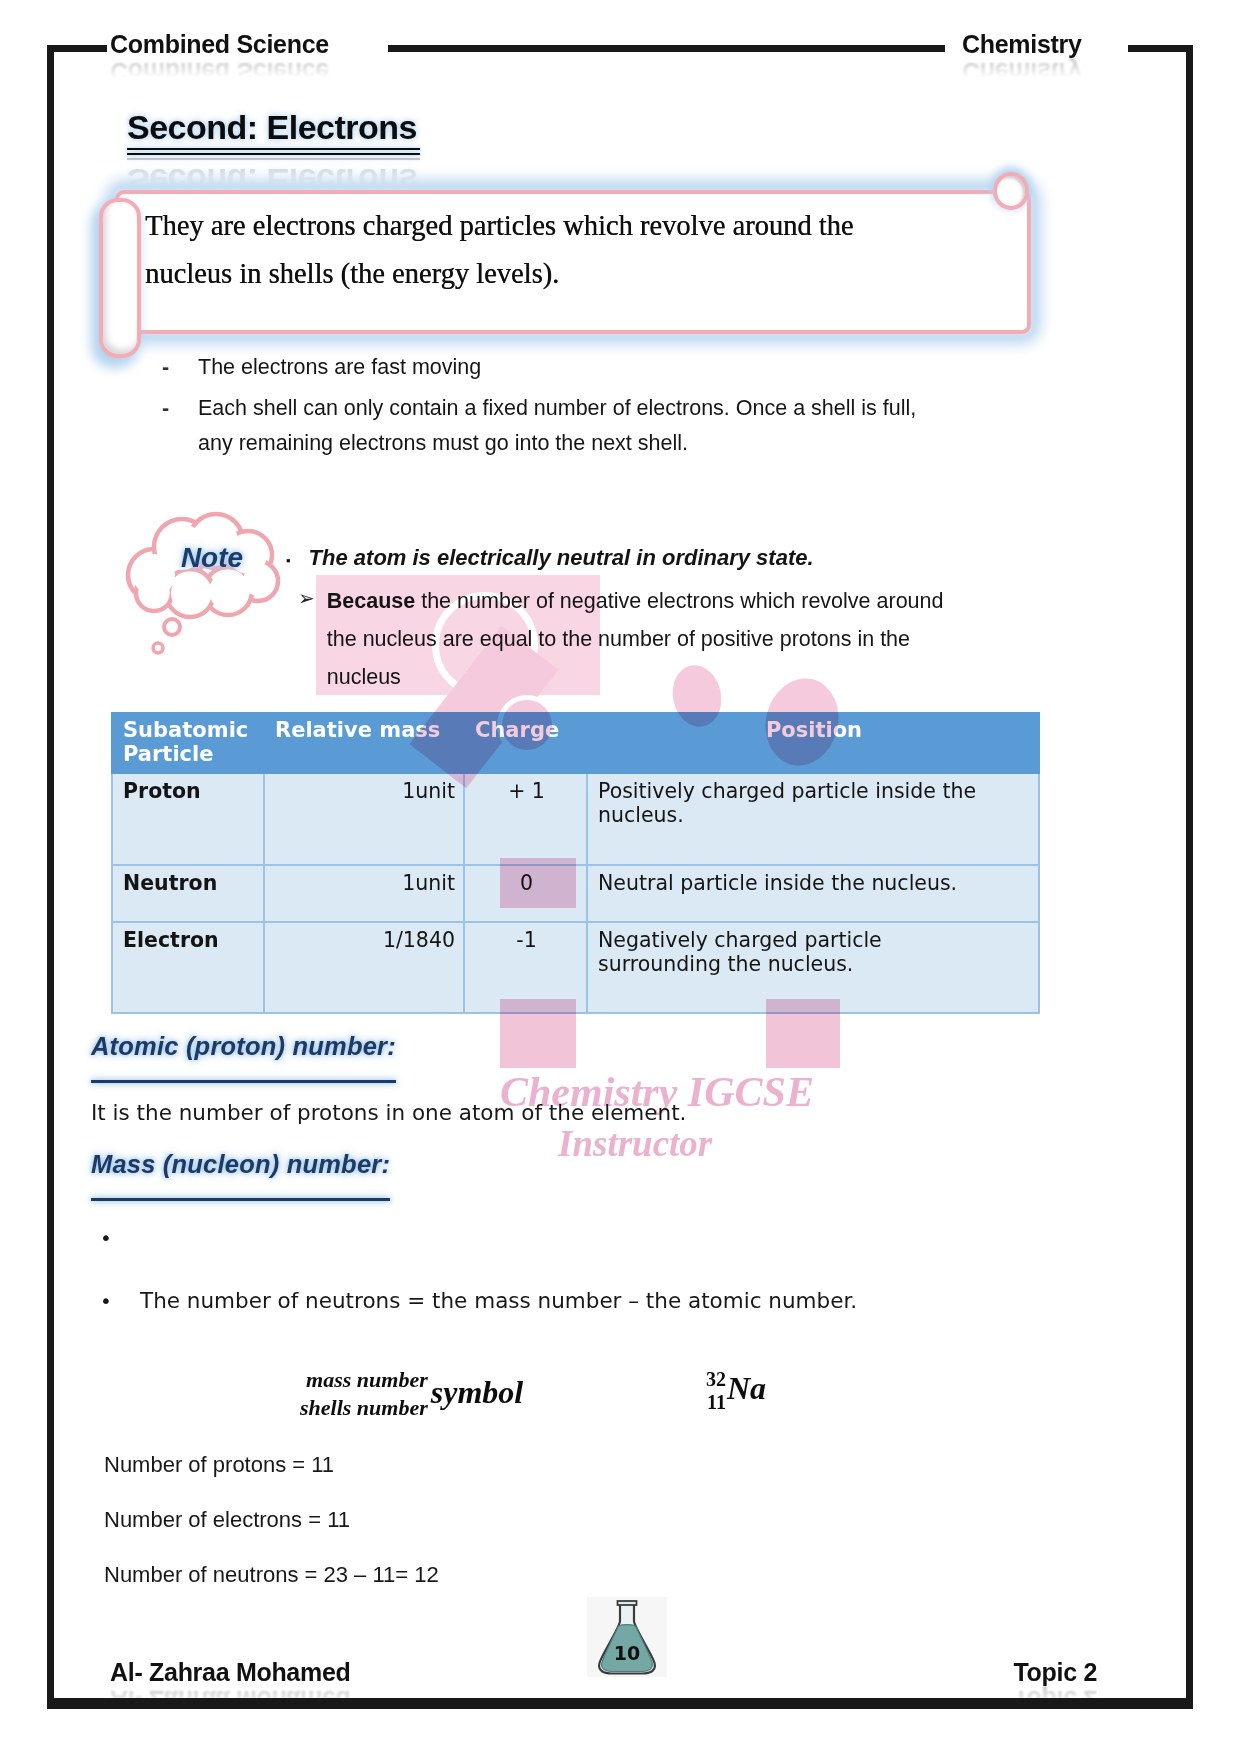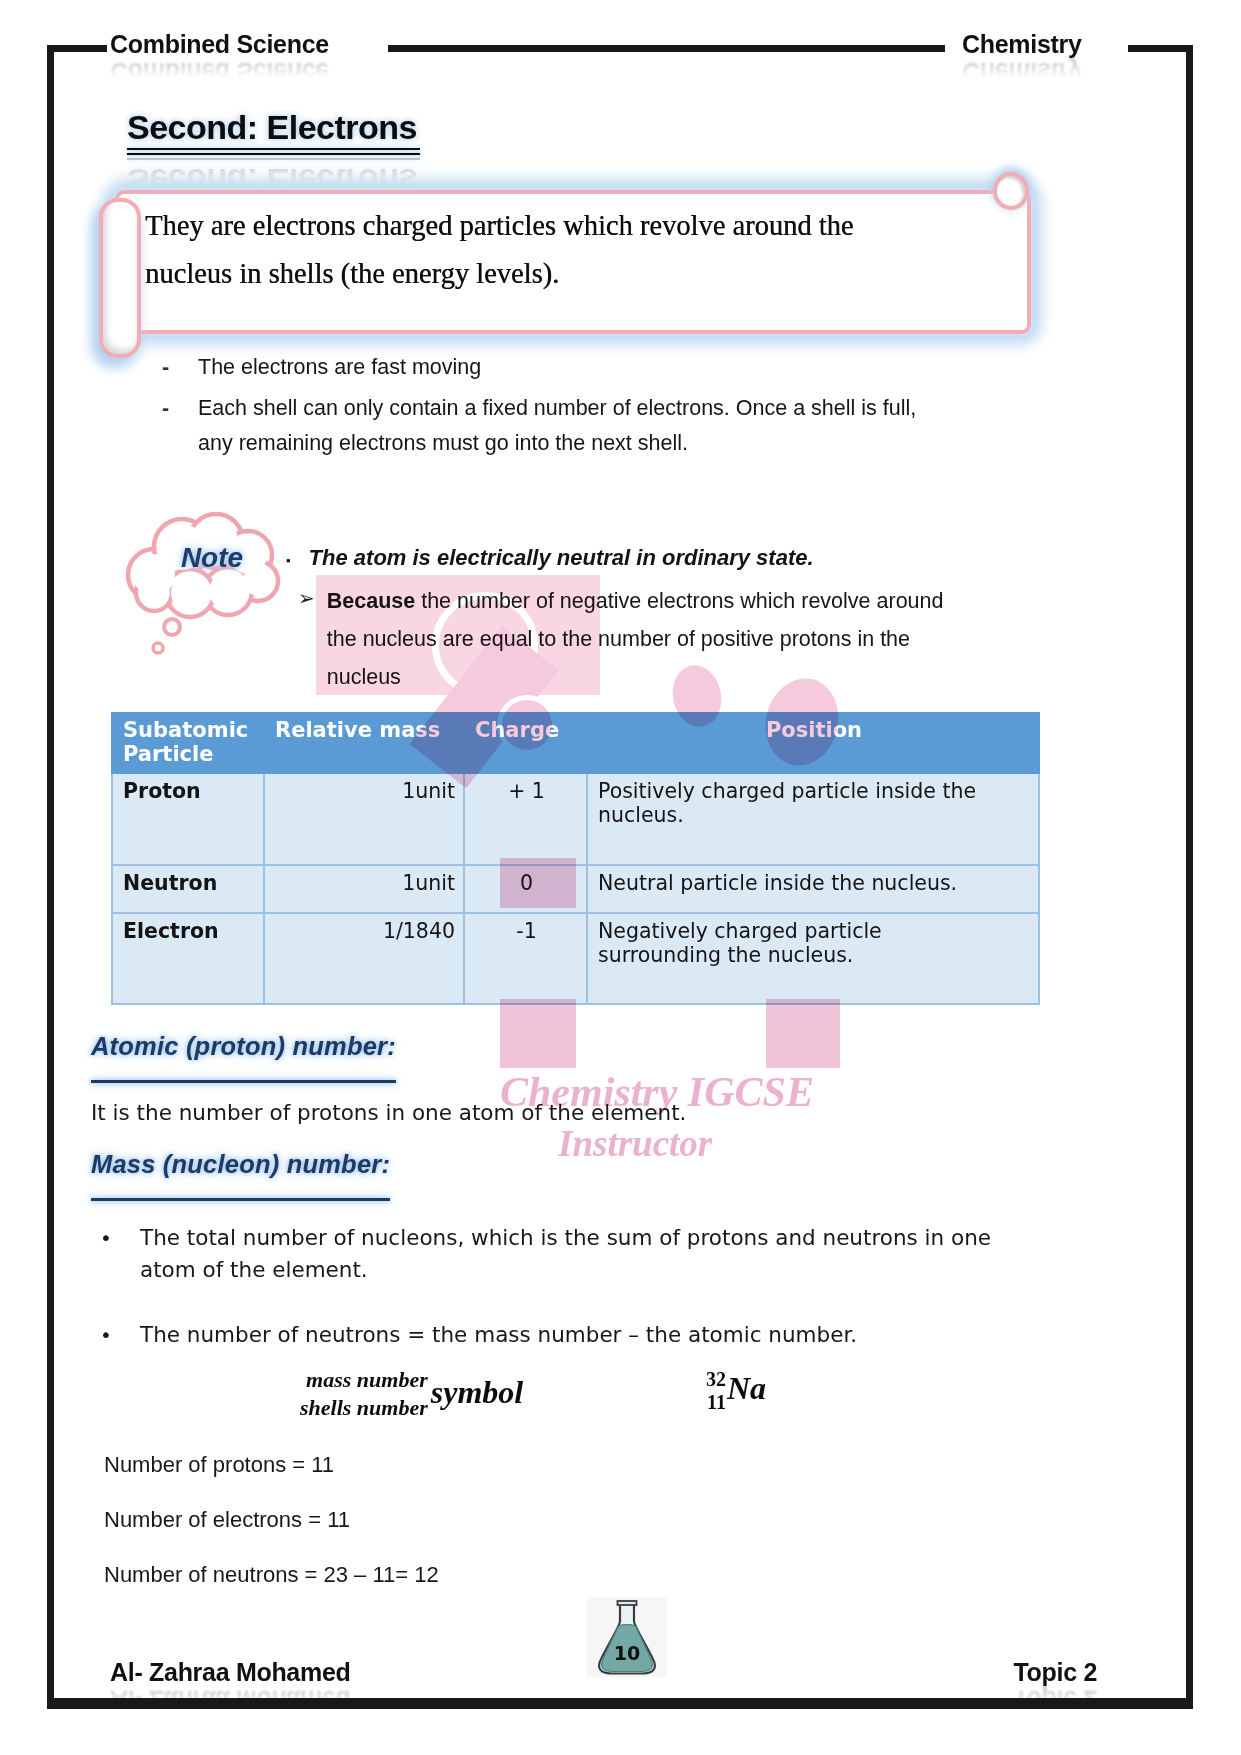--- a/index.html
+++ b/index.html
@@ -86,21 +86,21 @@
   table.particles th.center{text-align:center;}
   table.particles td{
     background:#dbe9f5;border:2px solid #9cc2e5;font-size:20.5px;
     vertical-align:top;padding:5px 8px 5px 10px;color:#141414;
   }
   td.cell-particle{font-weight:bold;}
   td.cell-mass{text-align:right;padding-right:34px;}
   td.cell-charge{text-align:center;}
   td.white-bg{background:#ffffff;}
   tr.row-proton{height:92px;}
-  tr.row-neutron{height:48px;}
+  tr.row-neutron{height:57px;}
   tr.row-electron{height:91px;}
 
   
   .sec-heading{
     font-weight:bold;font-style:italic;font-size:25.5px;color:#1b3a66;
     display:inline-block;border-bottom:3px solid #1b3a66;padding-bottom:19px;
     filter:drop-shadow(0 0 2px #9cc3e6) drop-shadow(0 0 4px #bdd7ee);
     letter-spacing:.2px;
   }
   .body-text{font-family:"DejaVu Sans","Liberation Sans",sans-serif;font-size:21.5px;color:#181818;}
@@ -260,22 +260,20 @@
     <span class="sec-heading">Atomic (proton) number:</span>
   </div>
   <div class="abs body-text" style="left:91px;top:1100px;">It is the number of protons in one atom of the element.</div>
 
   <div class="abs" style="left:91px;top:1150px;">
     <span class="sec-heading">Mass (nucleon) number:</span>
   </div>
   <div class="abs dot-list">
     <div class="dot-item">
       <span class="dot-mark">•</span>
-      <span class="preline">The total number of nucleons, which is the sum of protons and neutrons in one
-atom of the element.</span>
     </div>
     <div class="dot-item">
       <span class="dot-mark">•</span>
       <span class="preline">The number of neutrons = the mass number – the atomic number.</span>
     </div>
   </div>
 
   <div class="abs formula">
     <span class="frac">
       <span>mass number</span>

